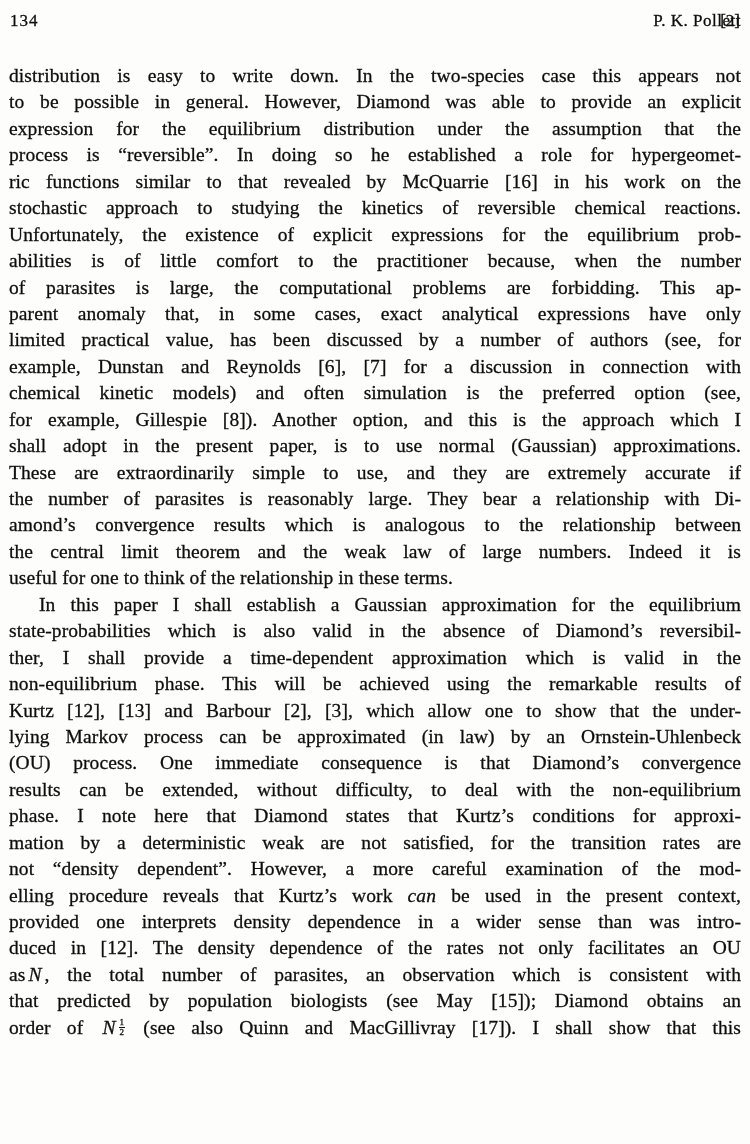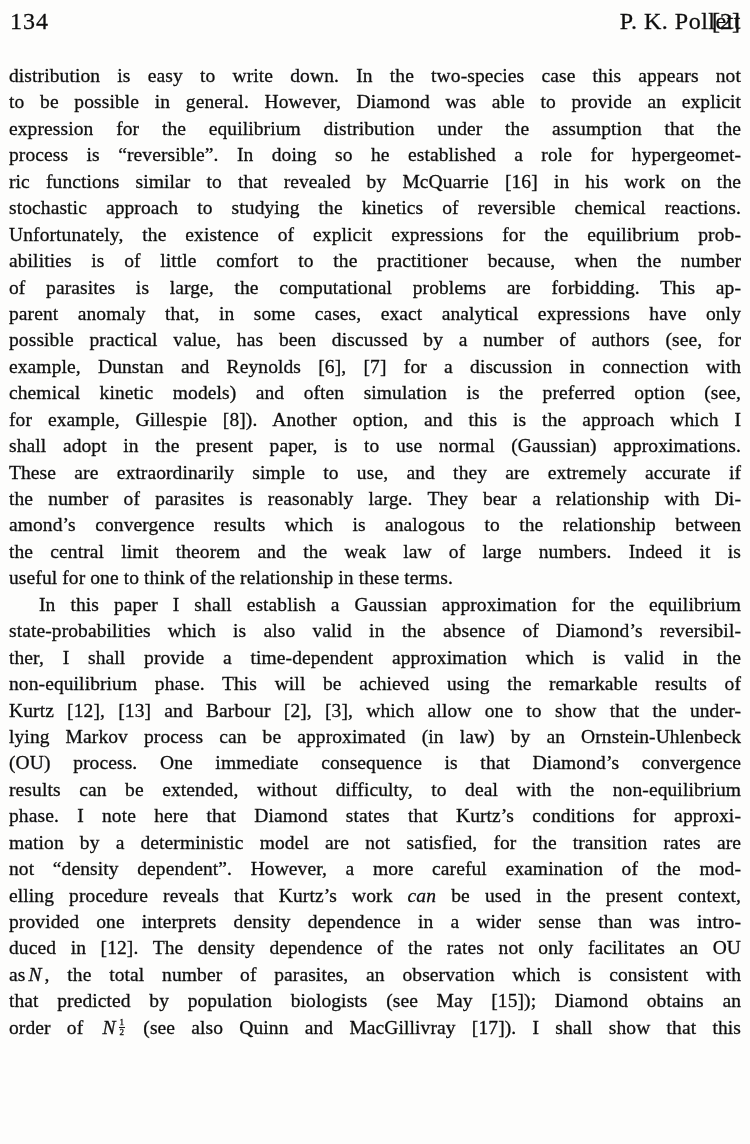--- a/index.html
+++ b/index.html
@@ -12,21 +12,21 @@
     color: #0d0d0d;
     font-family: "Liberation Serif", "DejaVu Serif", serif;
     overflow: hidden;
     box-sizing: border-box;
     padding: 10px 9px 0 9px;
     -webkit-text-stroke: 0.3px #141414;
   }
   .running-head {
     position: relative;
     height: 22px;
-    font-size: 24px;
+    font-size: 17px;
     line-height: 22px;
     margin-bottom: 31px;
   }
   .running-head .page-num { position: absolute; left: 1px; top: 0; letter-spacing: 1px; }
   .running-head .title { position: absolute; left: 0; right: 0; text-align: right; letter-spacing: 0.5px; }
   .running-head .bracket-num { position: absolute; right: 1px; top: 0; }
   .body-text { font-size: 19.5px; }
   .line {
     height: 26.45px;
     line-height: 26.45px;
@@ -64,40 +64,40 @@
       <div class="line"><span>distribution is easy to write down.  In the two-species case this appears not</span></div>
       <div class="line"><span>to be possible in general.  However, Diamond was able to provide an explicit</span></div>
       <div class="line"><span>expression for the equilibrium distribution under the assumption that the</span></div>
       <div class="line"><span>process is “reversible”.  In doing so he established a role for hypergeomet-</span></div>
       <div class="line"><span>ric functions similar to that revealed by McQuarrie [16] in his work on the</span></div>
       <div class="line"><span>stochastic approach to studying the kinetics of reversible chemical reactions.</span></div>
       <div class="line"><span>Unfortunately, the existence of explicit expressions for the equilibrium prob-</span></div>
       <div class="line"><span>abilities is of little comfort to the practitioner because, when the number</span></div>
       <div class="line"><span>of parasites is large, the computational problems are forbidding.  This ap-</span></div>
       <div class="line"><span>parent anomaly that, in some cases, exact analytical expressions have only</span></div>
-      <div class="line"><span>possible practical value, has been discussed by a number of authors (see, for</span></div>
+      <div class="line"><span>limited practical value, has been discussed by a number of authors (see, for</span></div>
       <div class="line"><span>example, Dunstan and Reynolds [6], [7] for a discussion in connection with</span></div>
       <div class="line"><span>chemical kinetic models) and often simulation is the preferred option (see,</span></div>
       <div class="line"><span>for example, Gillespie [8]).  Another option, and this is the approach which I</span></div>
       <div class="line"><span>shall adopt in the present paper, is to use normal (Gaussian) approximations.</span></div>
       <div class="line"><span>These are extraordinarily simple to use, and they are extremely accurate if</span></div>
       <div class="line"><span>the number of parasites is reasonably large.  They bear a relationship with Di-</span></div>
       <div class="line"><span>amond’s convergence results which is analogous to the relationship between</span></div>
       <div class="line"><span>the central limit theorem and the weak law of large numbers.  Indeed it is</span></div>
       <div class="line noj"><span>useful for one to think of the relationship in these terms.</span></div>
       <div class="line" style="text-indent: 30px;"><span>In this paper I shall establish a Gaussian approximation for the equilibrium</span></div>
       <div class="line"><span>state-probabilities which is also valid in the absence of Diamond’s reversibil-</span></div>
       <div class="line"><span>ther, I shall provide a time-dependent approximation which is valid in the</span></div>
       <div class="line"><span>non-equilibrium phase.  This will be achieved using the remarkable results of</span></div>
       <div class="line"><span>Kurtz [12], [13] and Barbour [2], [3], which allow one to show that the under-</span></div>
       <div class="line"><span>lying Markov process can be approximated (in law) by an Ornstein-Uhlenbeck</span></div>
       <div class="line"><span>(OU) process.  One immediate consequence is that Diamond’s convergence</span></div>
       <div class="line"><span>results can be extended, without difficulty, to deal with the non-equilibrium</span></div>
       <div class="line"><span>phase.  I note here that Diamond states that Kurtz’s conditions for approxi-</span></div>
-      <div class="line"><span>mation by a deterministic model are not satisfied, for the transition rates are</span></div>
+      <div class="line"><span>mation by a deterministic weak are not satisfied, for the transition rates are</span></div>
       <div class="line"><span>not “density dependent”.  However, a more careful examination of the mod-</span></div>
       <div class="line"><span>elling procedure reveals that Kurtz’s work </span><span class="it">can</span><span> be used in the present context,</span></div>
       <div class="line"><span>provided one interprets density dependence in a wider sense than was intro-</span></div>
       <div class="line"><span>duced in [12].  The density dependence of the rates not only facilitates an OU</span></div>
       <div class="line"><span>as</span><span class="mathvar">N</span><span>, the total number of parasites, an observation which is consistent with</span></div>
       <div class="line"><span>that predicted by population biologists (see May [15]); Diamond obtains an</span></div>
       <div class="line"><span>order of </span><span class="mathvar">N</span><sup class="frac">
           <span class="num">1</span>
           <span class="den">2</span>
         </sup><span> (see also Quinn and MacGillivray [17]).  I shall show that this</span></div>

